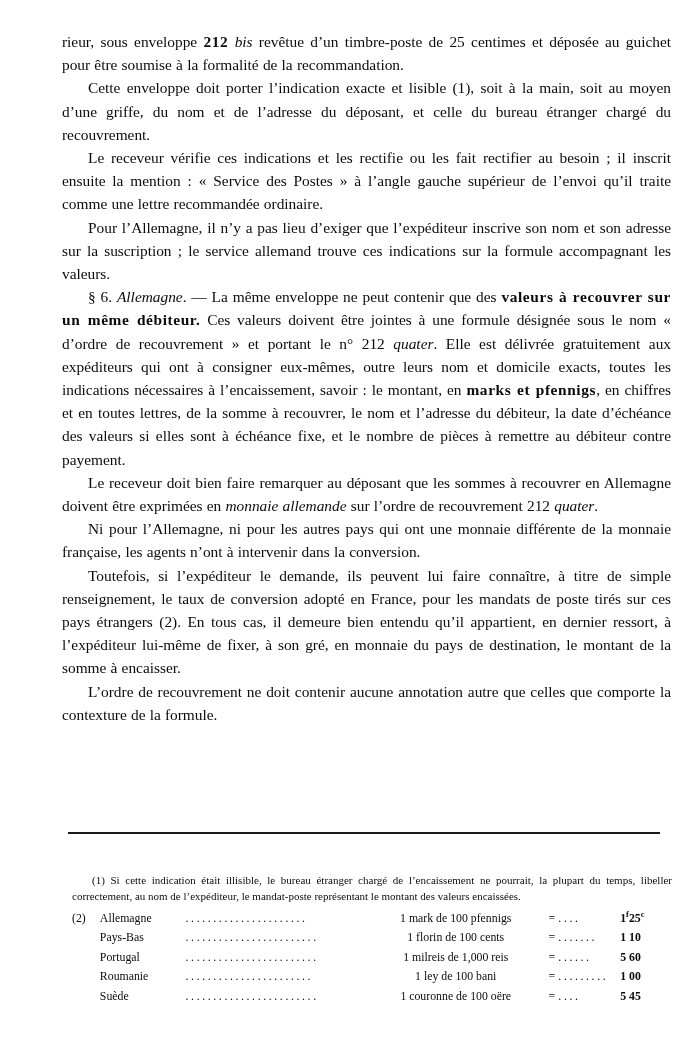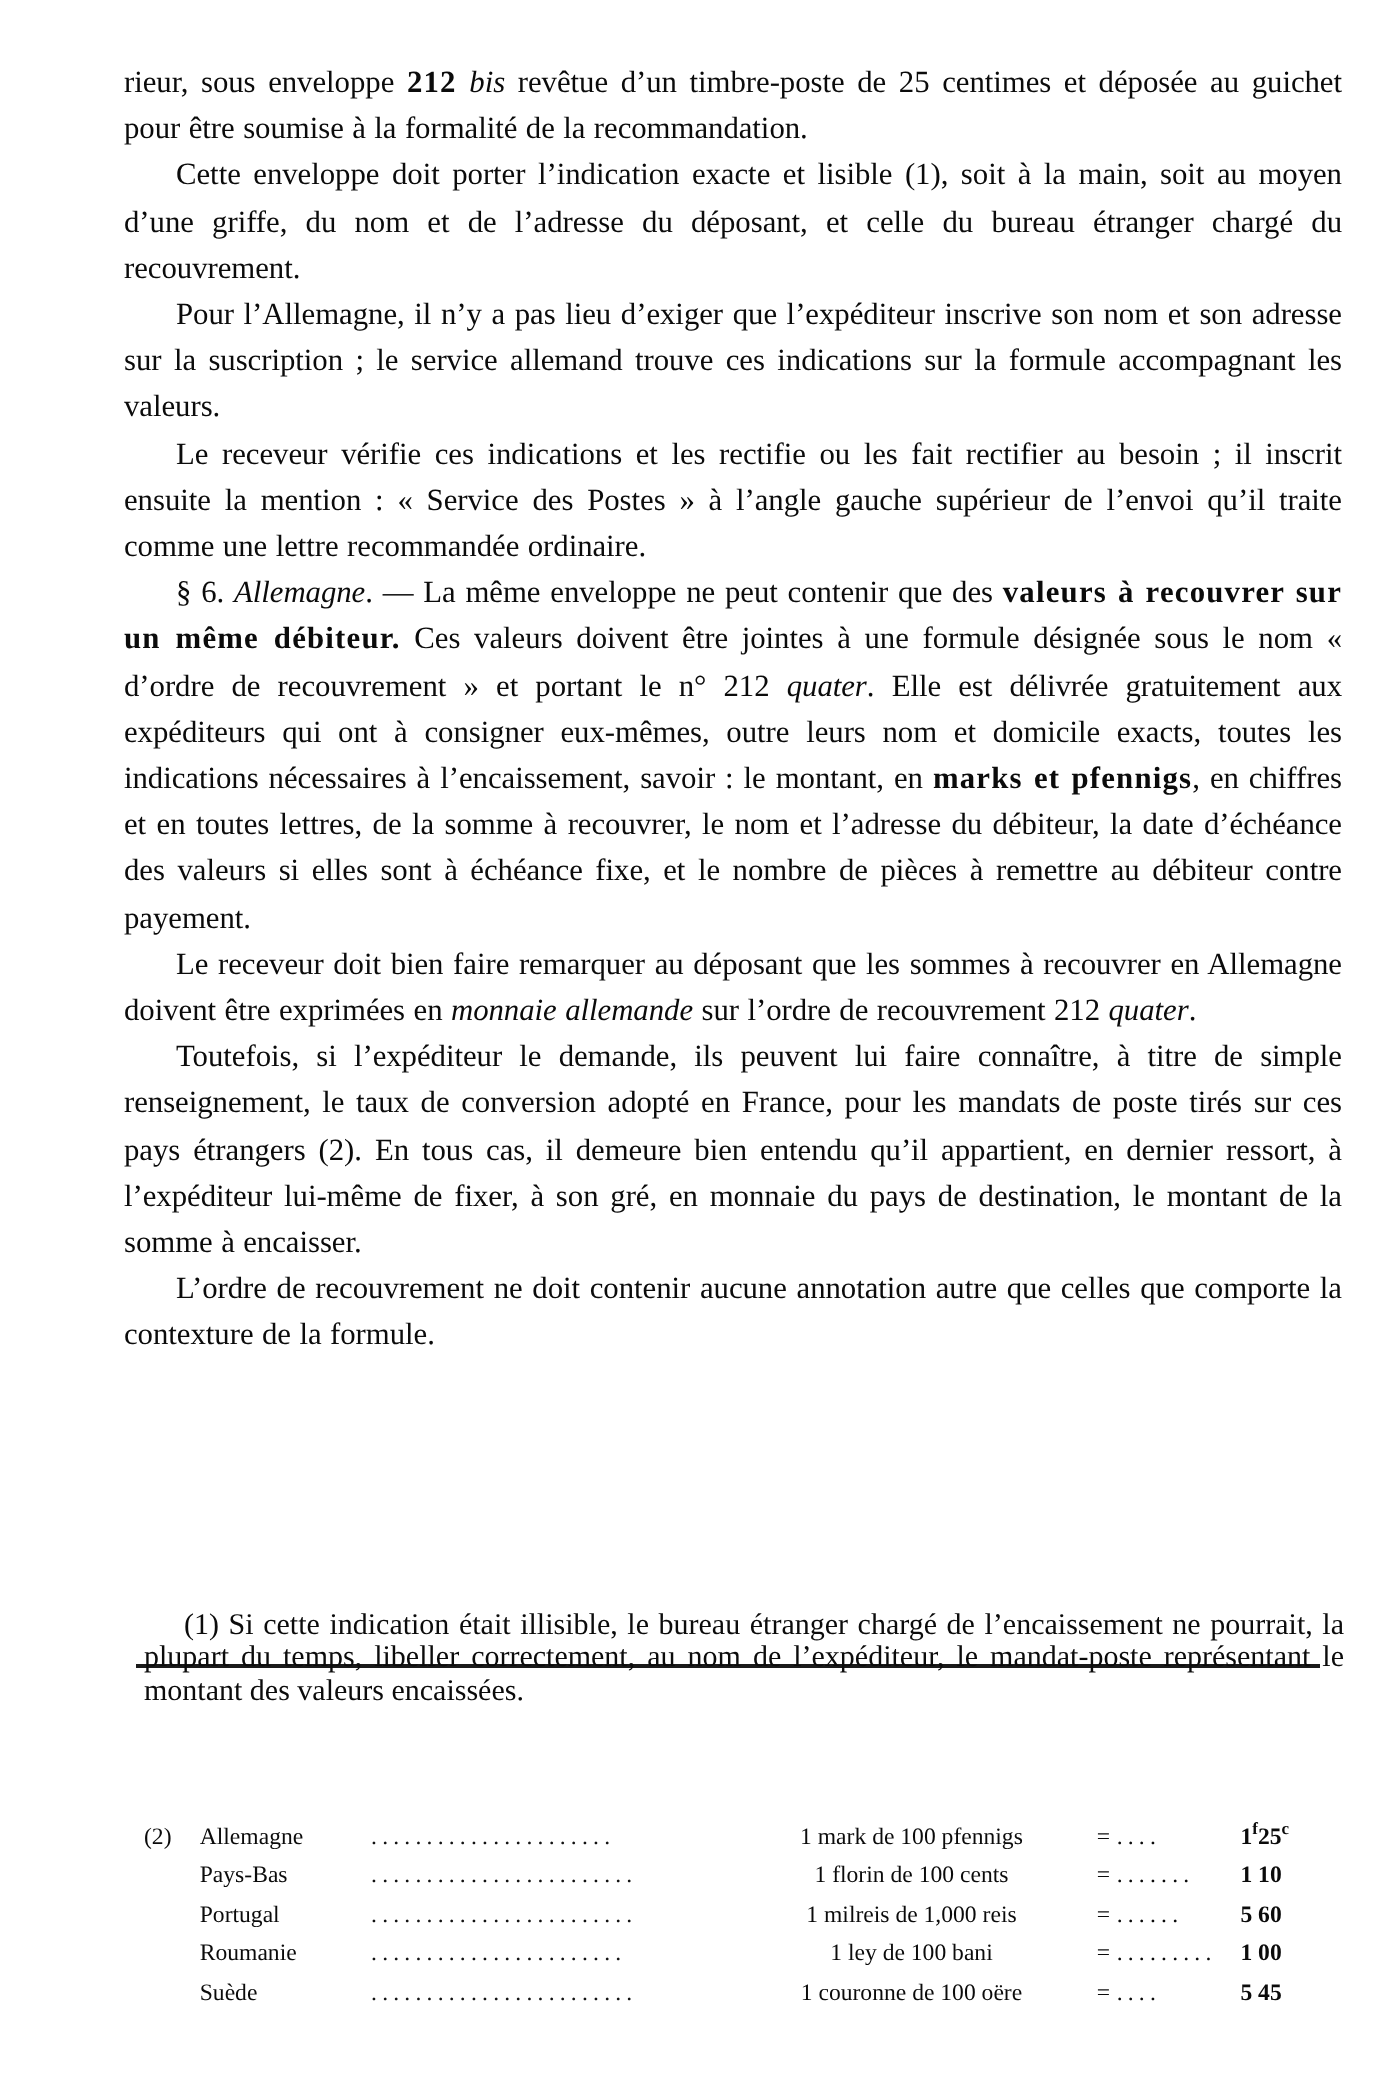--- a/index.html
+++ b/index.html
@@ -52,23 +52,23 @@
     position: absolute;
     left: 68px;
     top: 832px;
     width: 592px;
     height: 2px;
     background: #1a1a1a;
   }
   .footnotes {
     position: absolute;
     left: 72px;
-    top: 805px;
+    top: 872px;
     width: 600px;
-    font-size: 15px;
+    font-size: 11px;
     line-height: 16.4px;
   }
   p.fnote {
     margin: 0;
     text-align: justify;
     text-indent: 20px;
   }
   
   .cur-table {
     position: absolute;
@@ -133,24 +133,25 @@
 </style>
 </head>
 <body>
 
 <div id="page">
 
   <div class="textblock">
     <div id="paras">
         <p class="para noindent" id="p1"><span>rieur, sous enveloppe </span><span class="heavy">212</span><span> </span><span class="it">bis</span><span> revêtue d’un timbre-poste de 25 centimes et déposée au guichet pour être soumise à la formalité de la recommandation.</span></p>
         <p class="para" id="p2"><span>Cette enveloppe doit porter l’indication exacte et lisible (1), soit à la main, soit au moyen d’une griffe, du nom et de l’adresse du déposant, et celle du bureau étranger chargé du recouvrement.</span></p>
+        <p class="para" id="p3"><span>Le receveur vérifie ces indications et les rectifie ou les fait rectifier au besoin ; il inscrit ensuite la mention : « Service des Postes » à l’angle gauche supérieur de l’envoi qu’il traite comme une lettre recommandée ordinaire.</span></p>
         <p class="para" id="p4"><span>Pour l’Allemagne, il n’y a pas lieu d’exiger que l’expéditeur inscrive son nom et son adresse sur la suscription ; le service allemand trouve ces indications sur la formule accompagnant les valeurs.</span></p>
-        <p class="para" id="p3"><span>Le receveur vérifie ces indications et les rectifie ou les fait rectifier au besoin ; il inscrit ensuite la mention : « Service des Postes » à l’angle gauche supérieur de l’envoi qu’il traite comme une lettre recommandée ordinaire.</span></p>
         <p class="para" id="p5"><span>§ 6. </span><span class="it">Allemagne</span><span>. — La même enveloppe ne peut contenir que des </span><span class="heavy">valeurs à recouvrer sur un même débiteur.</span><span> Ces valeurs doivent être jointes à une formule désignée sous le nom « d’ordre de recouvrement » et portant le n° 212 </span><span class="it">quater</span><span>. Elle est délivrée gratuitement aux expéditeurs qui ont à consigner eux-mêmes, outre leurs nom et domicile exacts, toutes les indications nécessaires à l’encaissement, savoir : le montant, en </span><span class="heavy">marks et pfennigs</span><span>, en chiffres et en toutes lettres, de la somme à recouvrer, le nom et l’adresse du débiteur, la date d’échéance des valeurs si elles sont à échéance fixe, et le nombre de pièces à remettre au débiteur contre payement.</span></p>
         <p class="para" id="p6"><span>Le receveur doit bien faire remarquer au déposant que les sommes à recouvrer en Allemagne doivent être exprimées en </span><span class="it">monnaie allemande</span><span> sur l’ordre de recouvrement 212 </span><span class="it">quater</span><span>.</span></p>
+        <p class="para" id="p7"><span>Ni pour l’Allemagne, ni pour les autres pays qui ont une monnaie différente de la monnaie française, les agents n’ont à intervenir dans la conversion.</span></p>
         <p class="para" id="p8"><span>Toutefois, si l’expéditeur le demande, ils peuvent lui faire connaître, à titre de simple renseignement, le taux de conversion adopté en France, pour les mandats de poste tirés sur ces pays étrangers (2). En tous cas, il demeure bien entendu qu’il appartient, en dernier ressort, à l’expéditeur lui-même de fixer, à son gré, en monnaie du pays de destination, le montant de la somme à encaisser.</span></p>
         <p class="para" id="p9"><span>L’ordre de recouvrement ne doit contenir aucune annotation autre que celles que comporte la contexture de la formule.</span></p>
       </div>
   </div>
 
   <div class="fn-rule"></div>
 
   <div class="footnotes">
     <p class="fnote">(1) Si cette indication était illisible, le bureau étranger chargé de l’encaissement ne pourrait, la plupart du temps, libeller correctement, au nom de l’expéditeur, le mandat-poste représentant le montant des valeurs encaissées.</p>
   </div>

